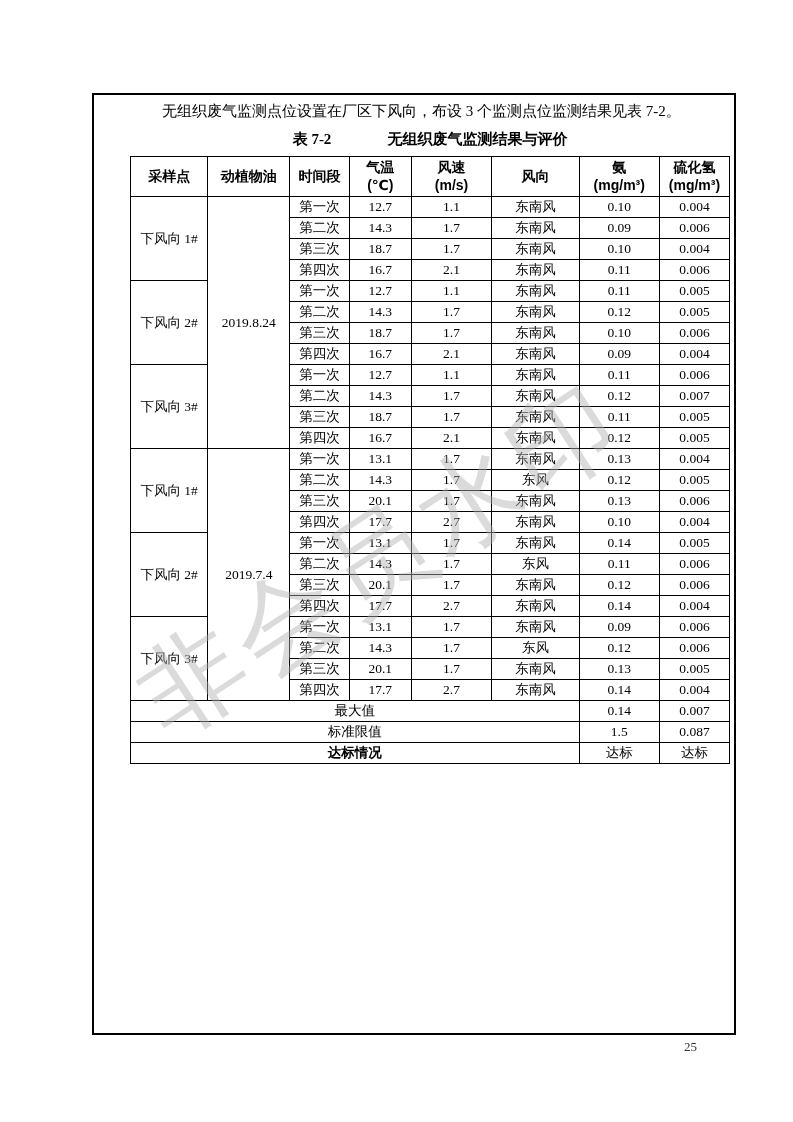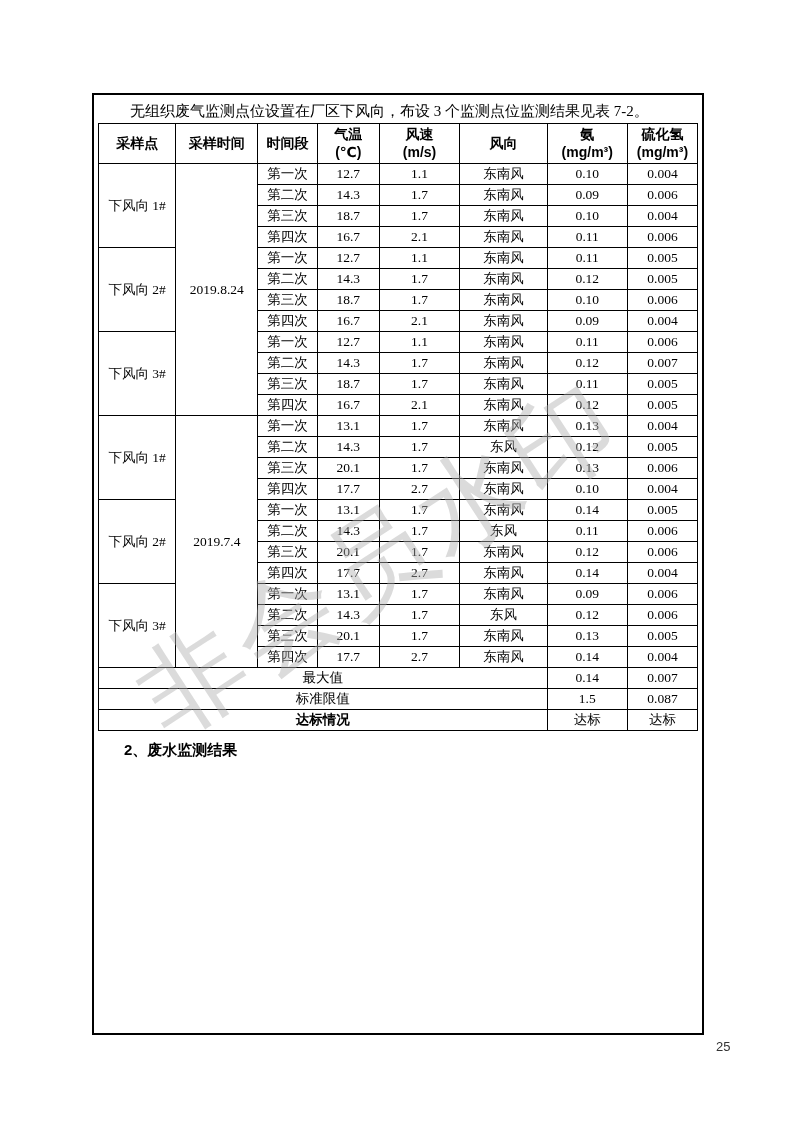--- a/index.html
+++ b/index.html
@@ -11,20 +11,21 @@
     color:#000;
     overflow:hidden;
   }
   .page-frame{
     position:absolute;
     left:92px;top:93px;
     width:608px;height:938px;
     border:2px solid #000;
     background:transparent;
     z-index:1;
+    padding-left:32px;
   }
   .intro{
     margin:5px 6px 0 6px;
     font-size:15px;
     line-height:1.55;
     text-indent:2em;
     text-align:justify;
   }
   .table-caption{
     margin:7px 0 7px 0;
@@ -82,50 +83,52 @@
     font-family:"Liberation Sans","DejaVu Sans",sans-serif;
     white-space:nowrap;
     pointer-events:none;
     z-index:2;
   }
   .page-number{
     position:absolute;
     left:684px;top:1039px;
     font-size:13px;
     color:#333;
-    font-family:Liberation Sans, sans-serif;
+    font-family:Liberation Serif, serif;
     z-index:1;
-    margin-left:32px;
   }
 </style>
 </head>
 <body>
 
 <div class="page-frame">
   <p class="intro">无组织废气监测点位设置在厂区下风向，布设 3 个监测点位监测结果见表 7-2。</p>
 
+  <div class="table-caption">
+    <span class="cap-label">表 7-2</span><span>无组织废气监测结果与评价</span>
+  </div>
 
   <table class="monitoring">
     <colgroup>
       <col style="width:12.9%">
         <col style="width:13.7%">
         <col style="width:9.9%">
       <col style="width:10.4%">
         <col style="width:13.4%">
         <col style="width:14.6%">
       <col style="width:13.4%">
         <col style="width:11.7%">
     </colgroup>
     <thead>
         <tr>
           <th>
             <div>采样点</div>
           </th>
           <th>
-            <div>采样时间</div>
+            <div>动植物油</div>
           </th>
           <th>
             <div>时间段</div>
           </th>
           <th>
             <div>气温</div>
             <div>(℃)</div>
           </th>
           <th>
             <div>风速</div>
@@ -356,17 +359,16 @@
           <td>0.087</td>
         </tr>
         <tr class="bold-row">
           <td colspan="6" style="font-weight: bold;">达标情况</td>
           <td>达标</td>
           <td>达标</td>
         </tr>
       </tbody>
   </table>
 
-  <p class="sub-heading">2、废水监测结果</p>
 </div>
 
 <div class="watermark">非会员水印</div>
 <div class="page-number">25</div>
 
 </body></html>

